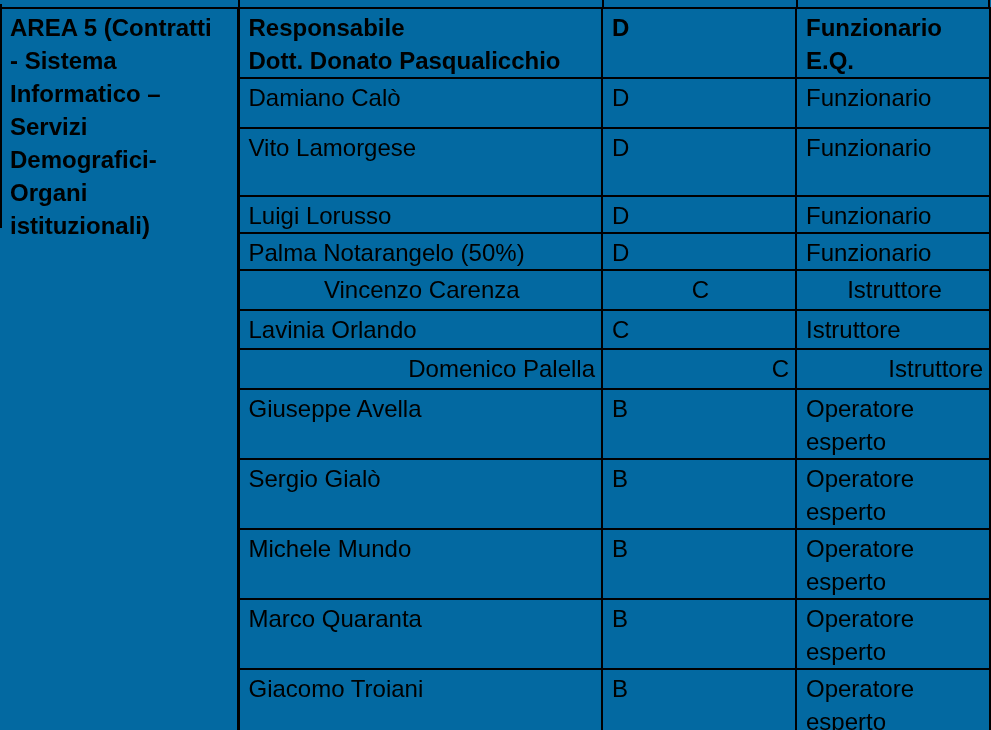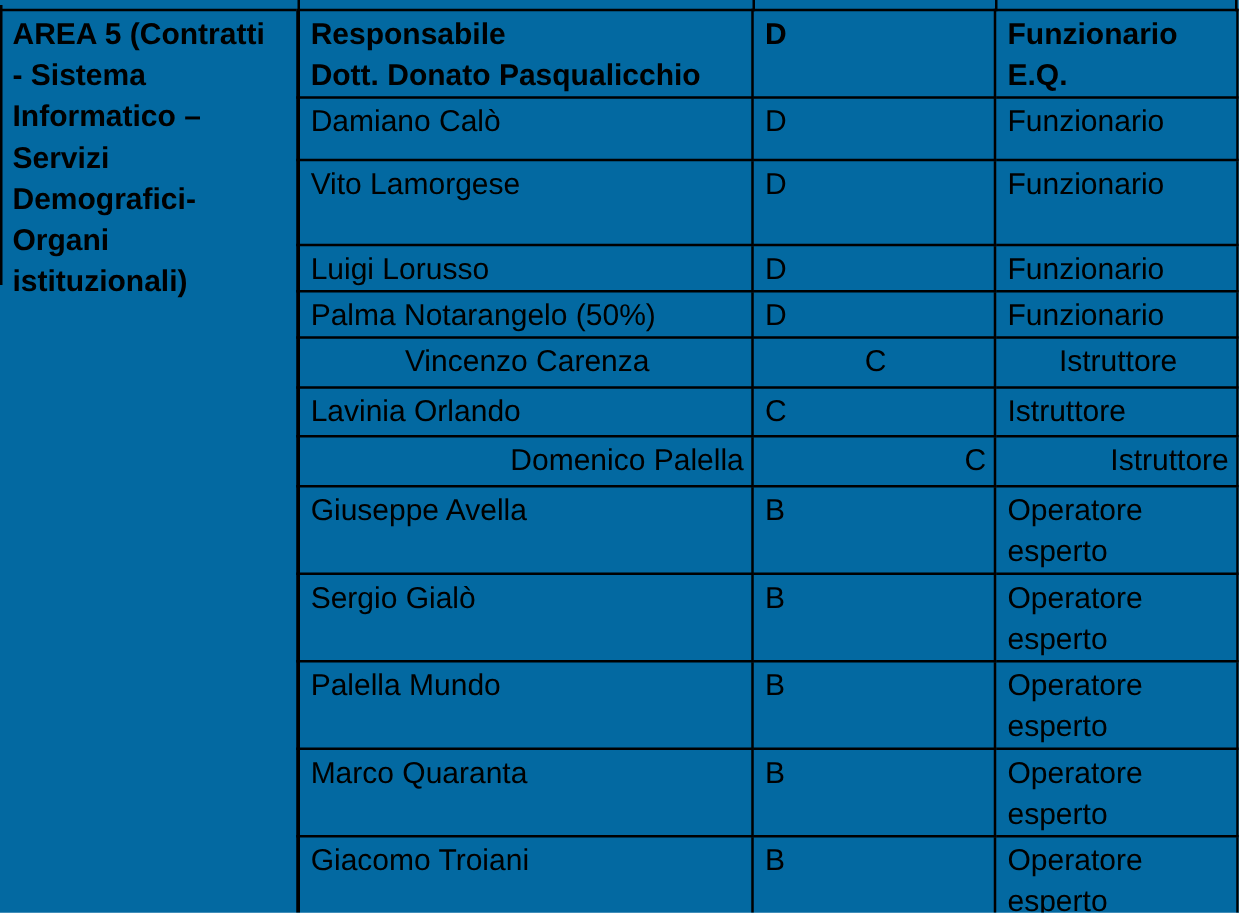--- a/index.html
+++ b/index.html
@@ -152,21 +152,21 @@
           <td>Operatore
 esperto</td>
         </tr>
         <tr>
           <td>Sergio Gialò</td>
           <td>B</td>
           <td>Operatore
 esperto</td>
         </tr>
         <tr>
-          <td>Palella Mundo</td>
+          <td>Michele Mundo</td>
           <td>B</td>
           <td>Operatore
 esperto</td>
         </tr>
         <tr>
           <td>Marco Quaranta</td>
           <td>B</td>
           <td>Operatore
 esperto</td>
         </tr>

